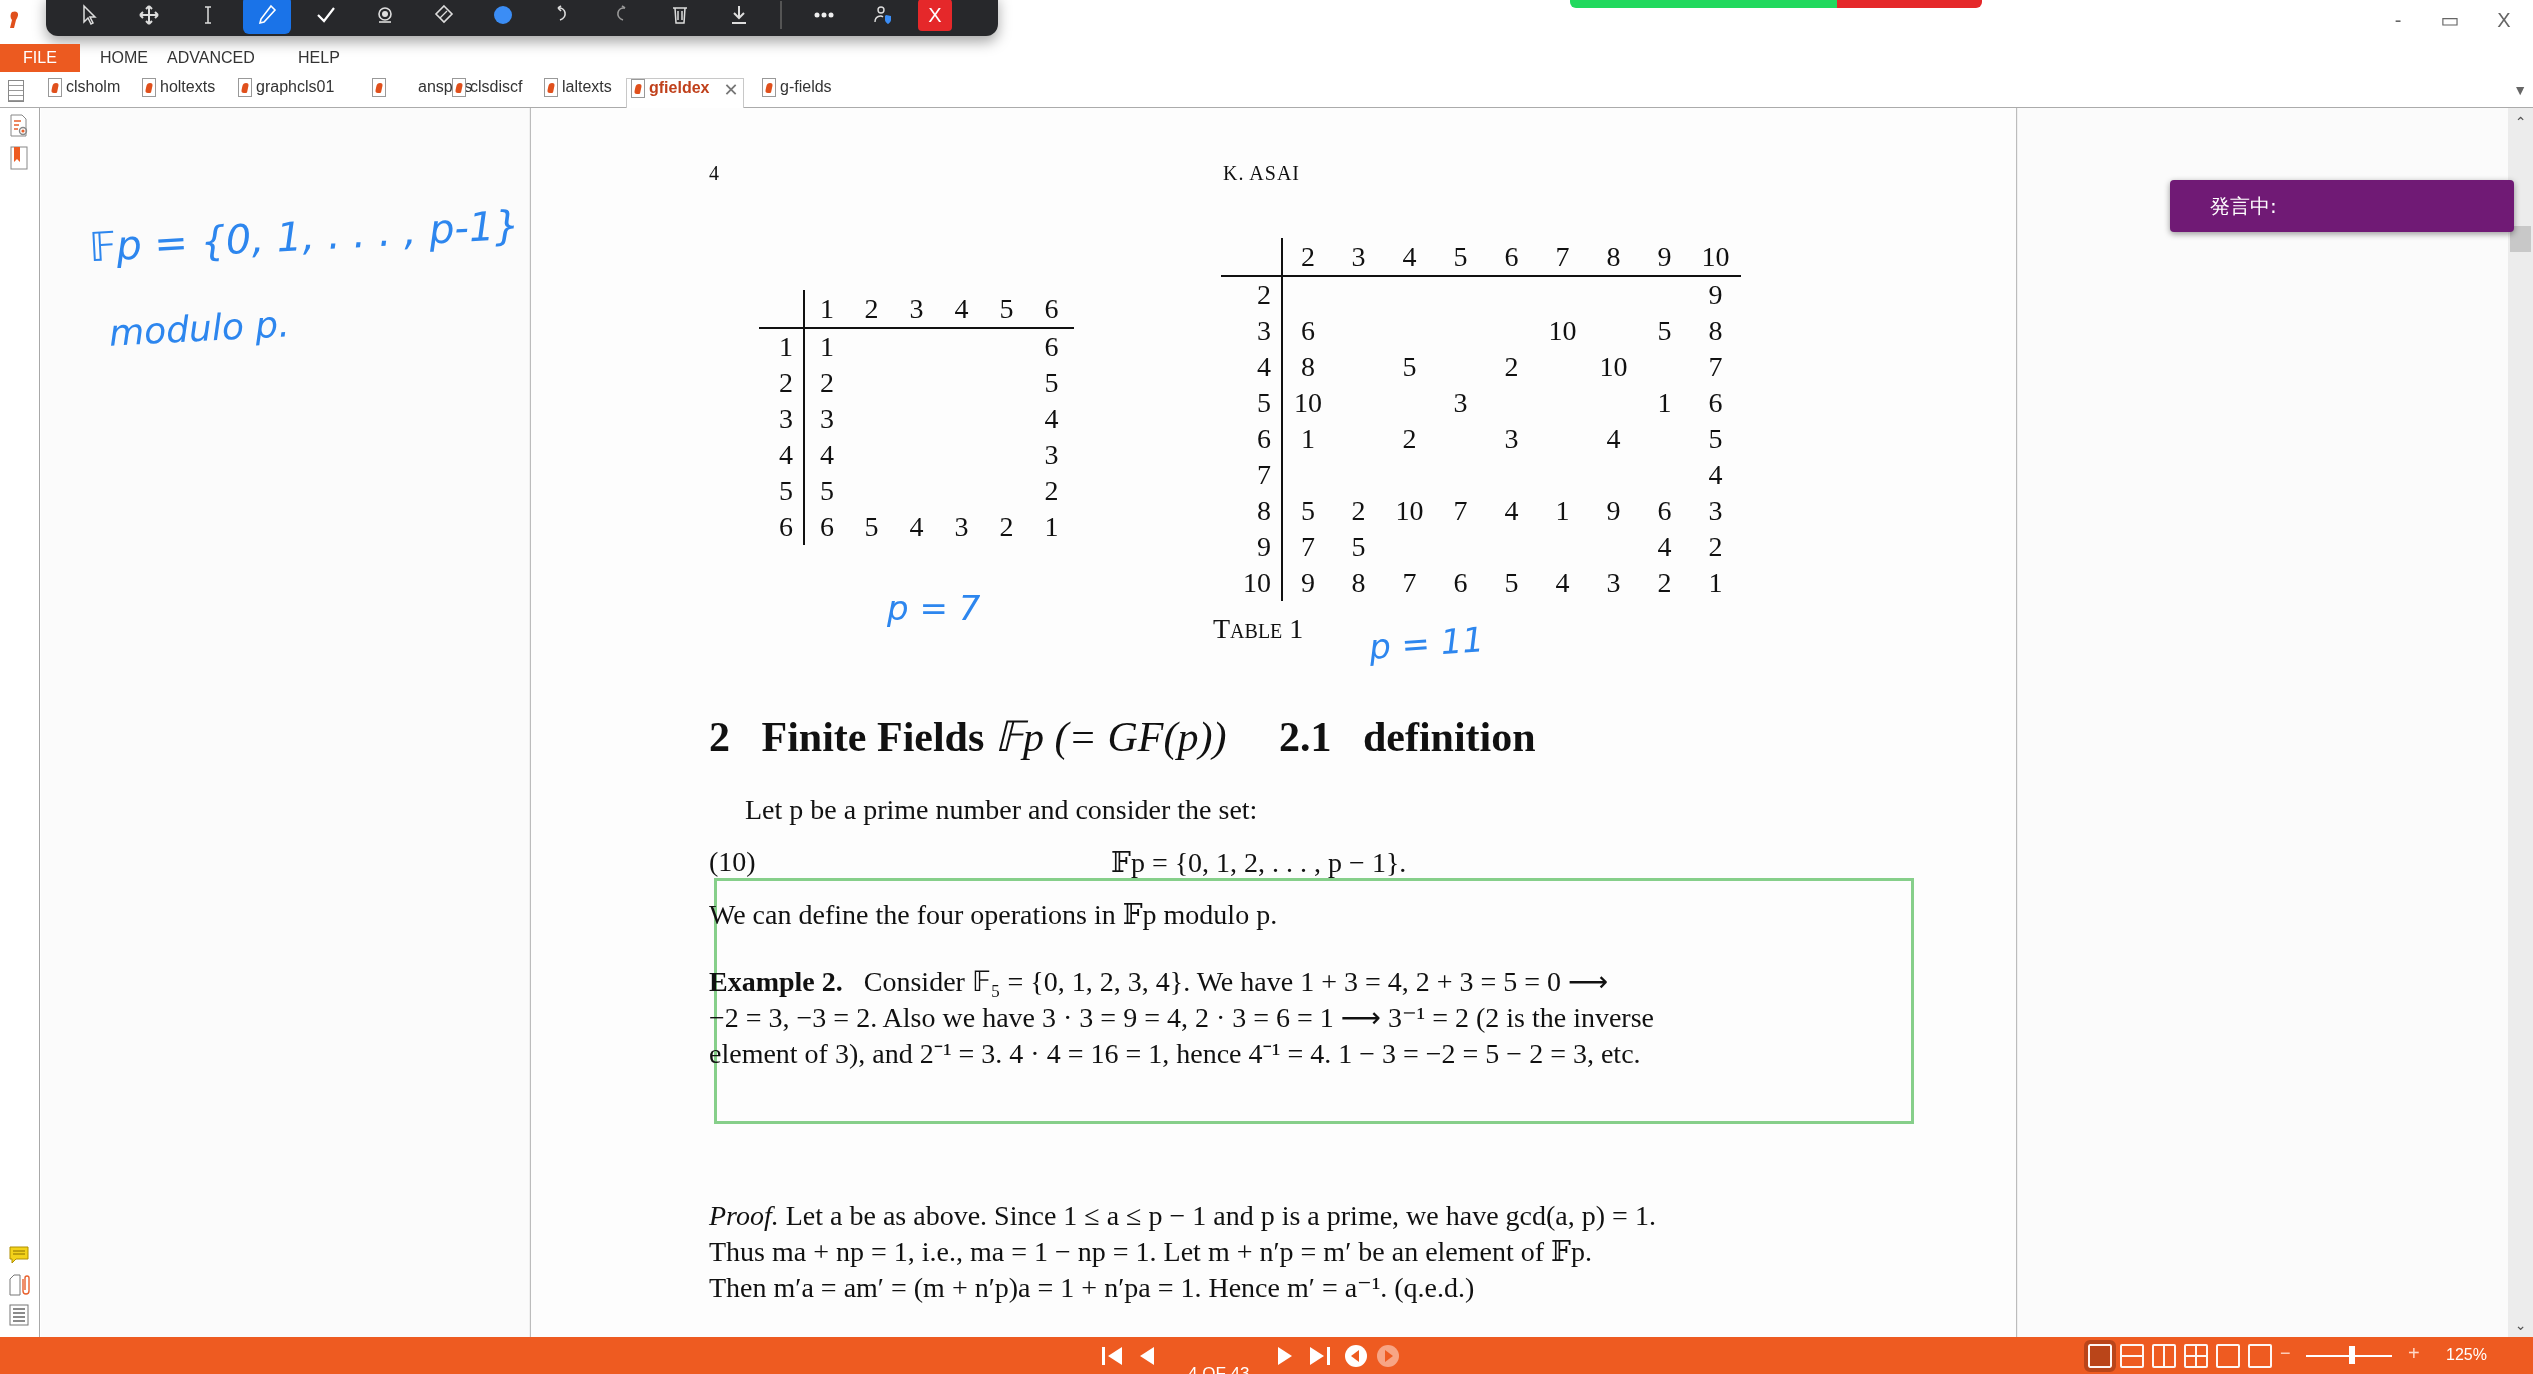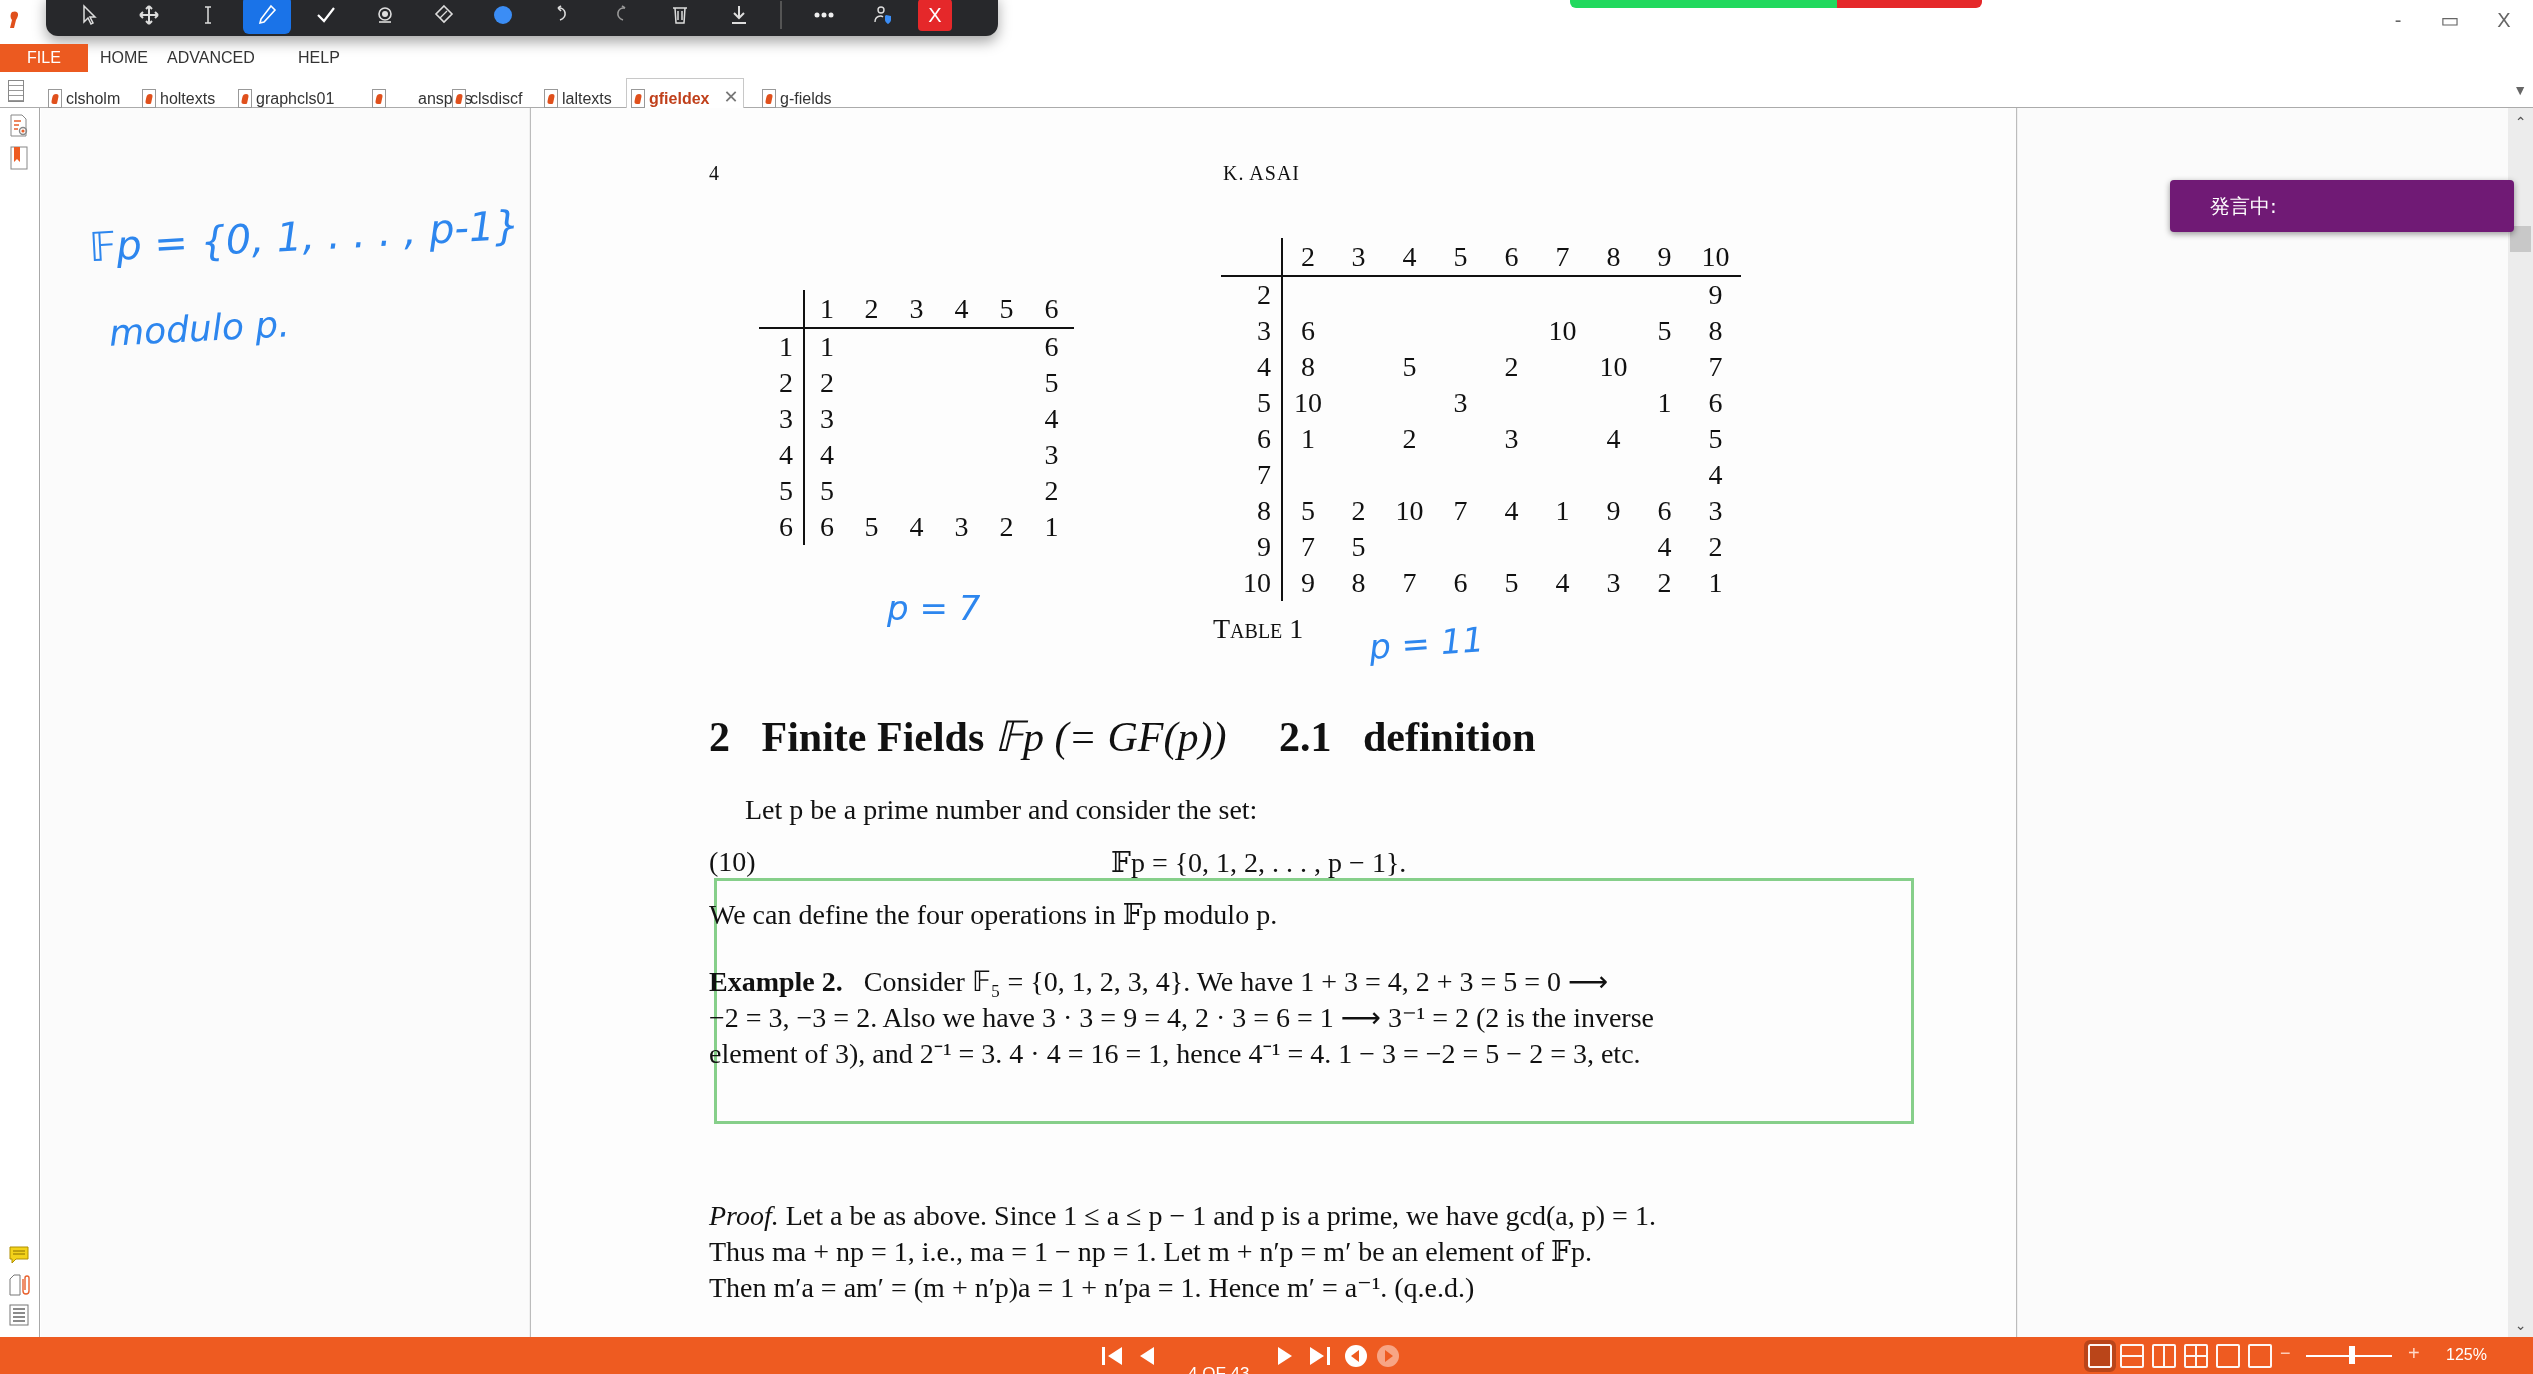--- a/index.html
+++ b/index.html
@@ -21,26 +21,26 @@
   #float-toolbar { left: 46px; top: -6px; width: 952px; height: 42px; background: #27282b; border-radius: 0 0 12px 12px; box-shadow: 0 6px 14px rgba(0,0,0,.35); display: flex; align-items: center; padding-left: 20px; }
   .tb-btn { width: 48px; height: 38px; margin-right: 11px; display: flex; align-items: center; justify-content: center; border-radius: 6px; }
   .tb-btn svg { width: 24px; height: 24px; }
   .tb-btn.active { background: #1a73e8; }
   .tb-sep { width: 2px; height: 28px; background: #555; margin: 0 18px 0 6px; }
   .tb-btn.close { background: #e5282a; width: 34px; height: 32px; border-radius: 4px; }
 
   
   #menubar { left: 0; top: 44px; width: 2533px; height: 30px; }
   .menu-item { position: absolute; top: 0; height: 28px; line-height: 28px; font-size: 16px; color: #333; }
-  #menu-file { left: 0; width: 88px; background: #ec5a20; color: #fff; text-align: center; }
+  #menu-file { left: 0; width: 80px; background: #ec5a20; color: #fff; text-align: center; }
   #ribbon-collapse { right: 4px; top: 40px; font-size: 14px; color: #666; position: absolute; }
 
   
   #tabbar { left: 0; top: 76px; width: 2533px; height: 32px; border-bottom: 1px solid #ababab; }
-  .tab { position: absolute; top: 2px; height: 30px; display: flex; align-items: flex-end; font-size: 16px; color: #333; padding: 0 4px; }
+  .tab { position: absolute; top: 2px; height: 30px; display: flex; align-items: flex-start; font-size: 16px; color: #333; padding: 0 4px; }
   .tab.active { border: 1px solid #c8c8c8; border-bottom: 1px solid #fff; background: #fff; color: #c0401b; font-weight: bold; height: 31px; }
   .pdf-ico { width: 14px; height: 19px; border: 1px solid #999; background: #fff; margin-right: 4px; position: relative; }
   .pdf-ico::after { content: ""; position: absolute; left: 3px; top: 4px; width: 6px; height: 10px; background: #e0501c; border-radius: 3px 3px 1px 3px; transform: skewX(-12deg); }
   .tab-close { margin-left: 14px; font-weight: normal; color: #777; font-size: 18px; }
   #tabs-list-icon { left: 8px; top: 80px; width: 16px; height: 22px; border: 1px solid #888; background: repeating-linear-gradient(#fff 0 4px, #999 4px 5px); }
 
   
   #left-sidebar { left: 0; top: 108px; width: 40px; height: 1229px; background: #fff; border-right: 1px solid #a8a8a8; }
   .side-ico { position: absolute; left: 8px; width: 22px; height: 24px; }
 

